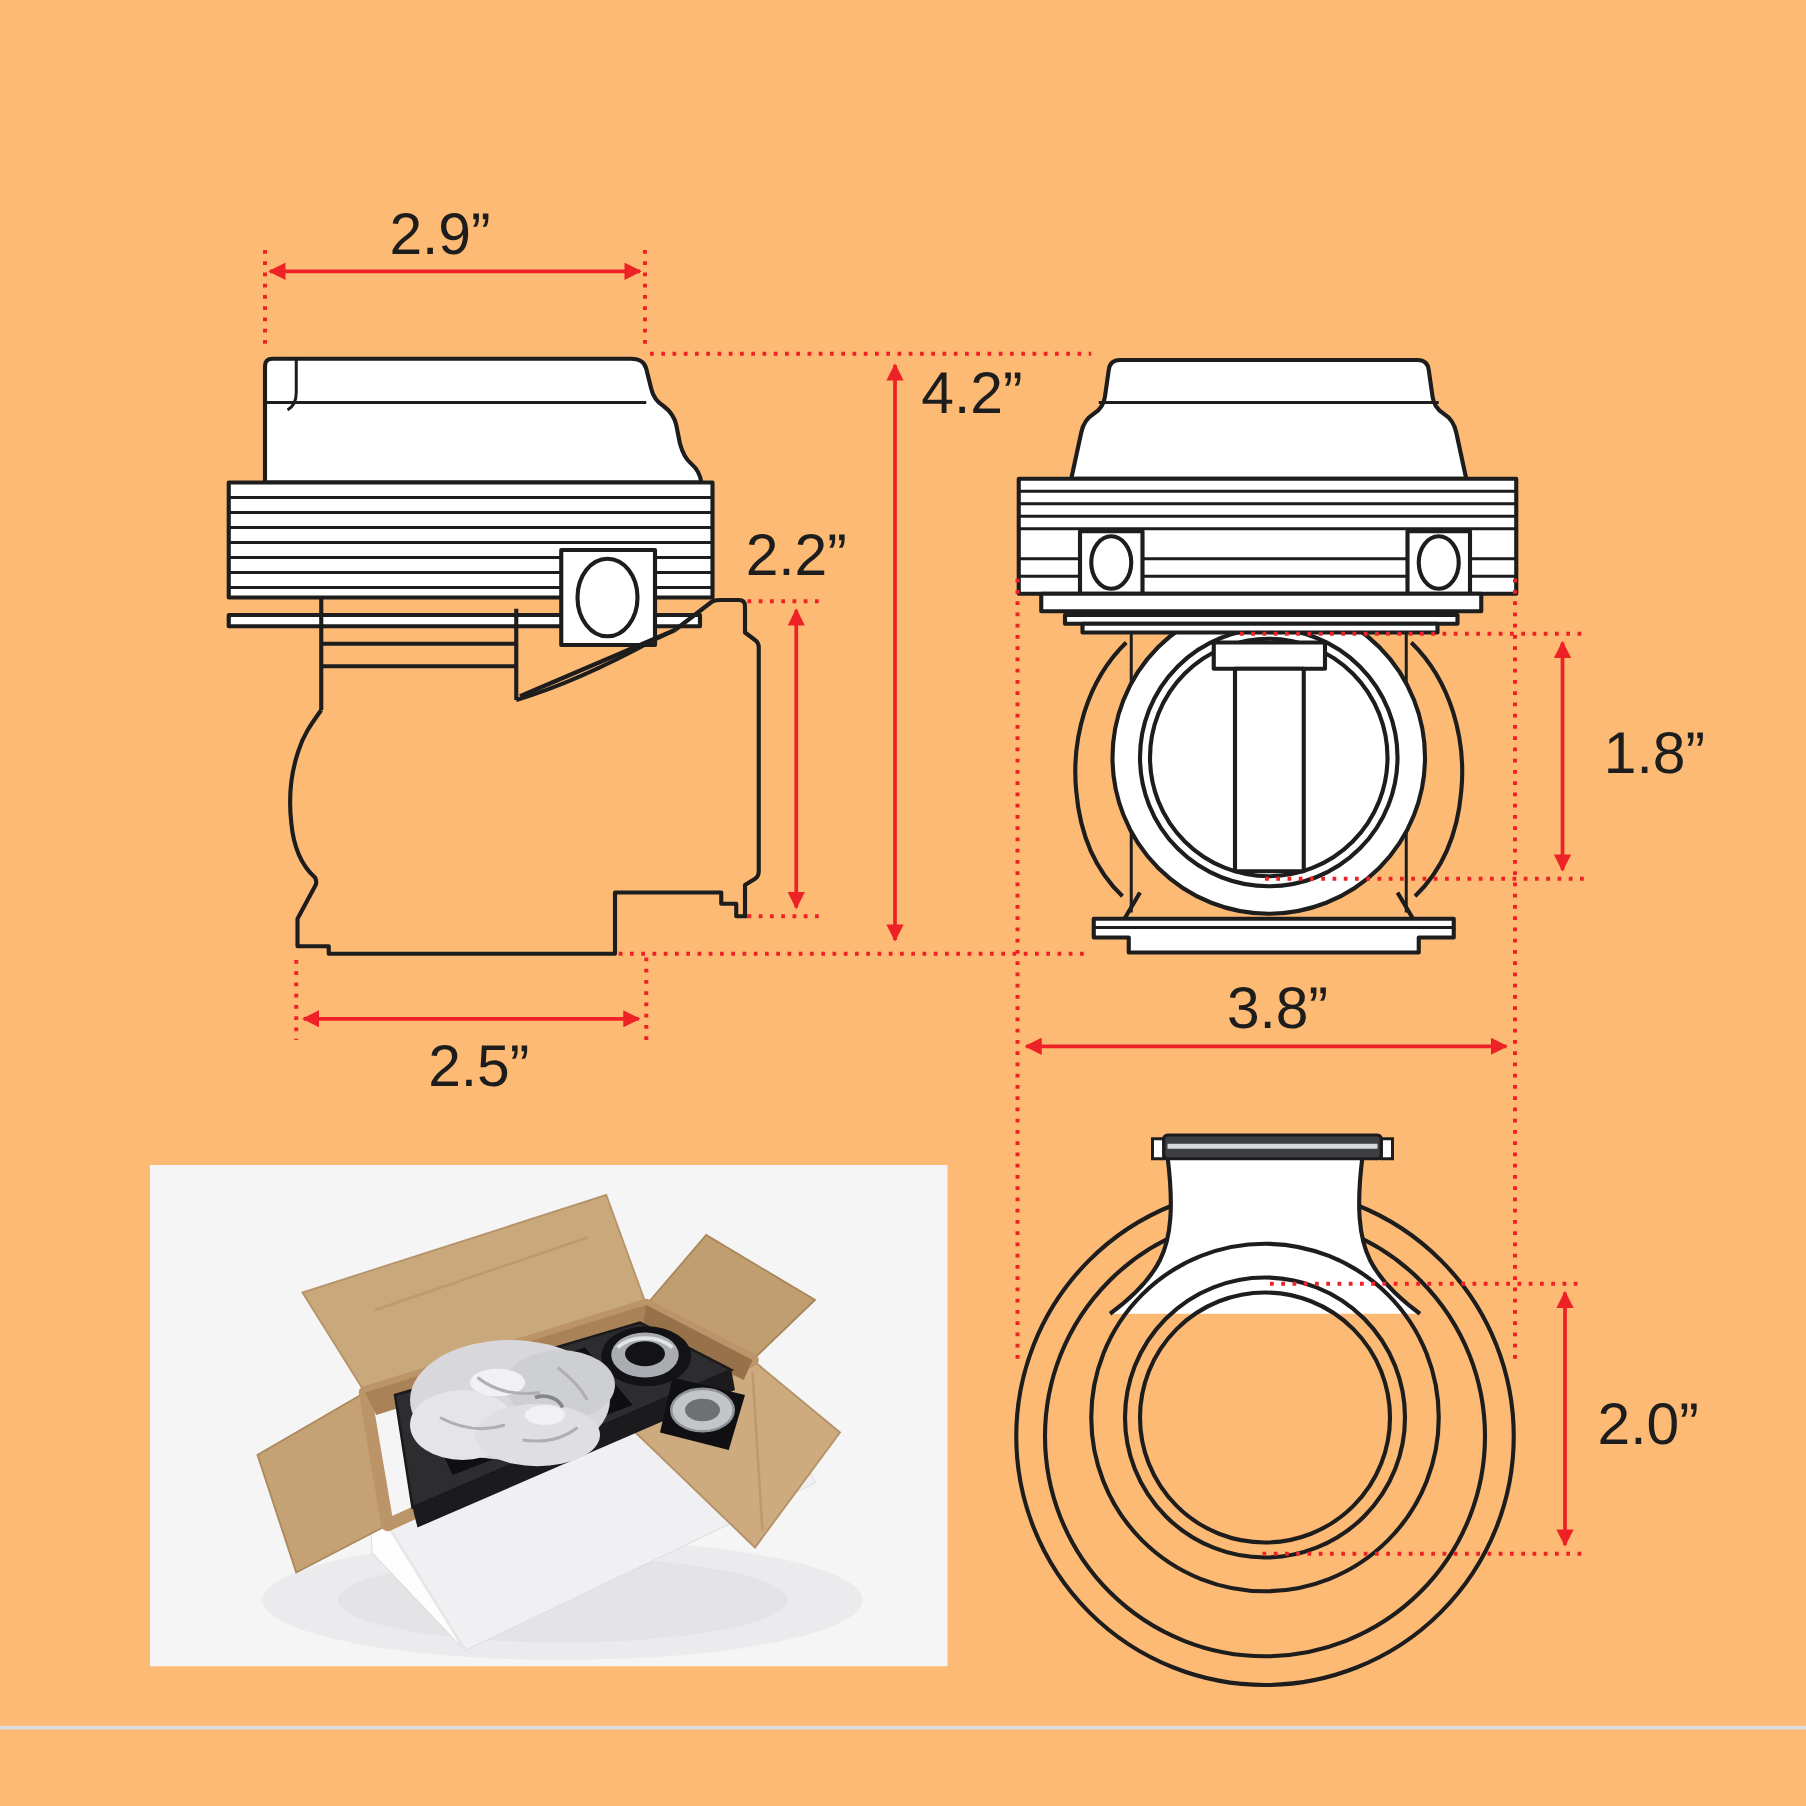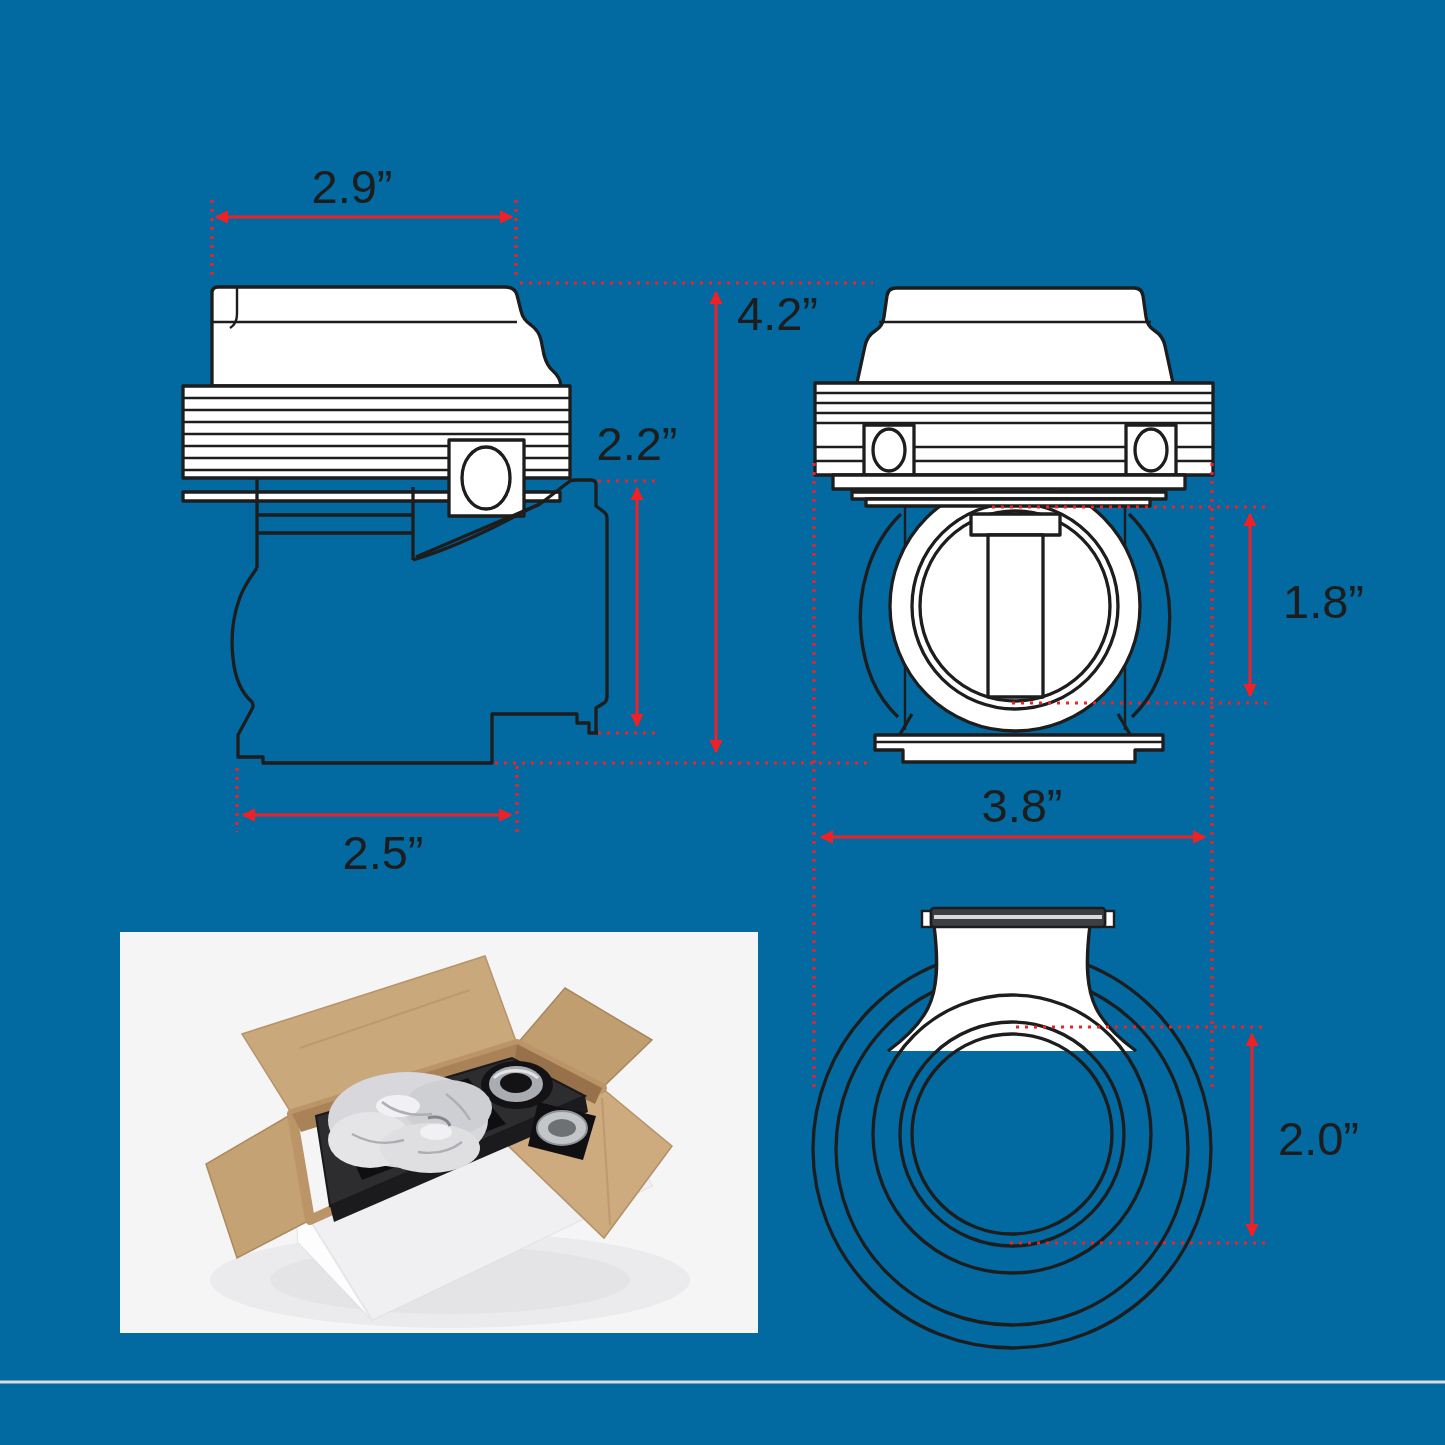--- a/index.html
+++ b/index.html
@@ -1,16 +1,16 @@
 <!DOCTYPE html>
 <html><head>
 <meta charset="utf-8">
 <style>
   html,body{margin:0;padding:0;background:#ffffff;}
-  .canvas{position:relative;width:1445px;height:1445px;background:#0369a1;overflow:hidden;
+  .canvas{position:relative;width:1445px;height:1445px;background:#fdba74;overflow:hidden;
           font-family:"Liberation Sans",sans-serif;}
   svg{display:block}
   .dim-text{font-family:"Liberation Sans",sans-serif;font-size:47px;fill:#1d1d1d;}
   .blk{stroke:#1d1d1e;stroke-width:3.3;fill:none;stroke-linejoin:round;}
   .blkf{stroke:#1d1d1e;stroke-width:3.3;fill:#ffffff;stroke-linejoin:round;}
   .thin{stroke:#1d1d1e;stroke-width:2.4;fill:none;}
   .red{stroke:#ee2226;stroke-width:3;fill:none;}
   .reddot{stroke:#ee2226;stroke-width:3.2;fill:none;stroke-dasharray:3 6;}
 </style>
 </head>

